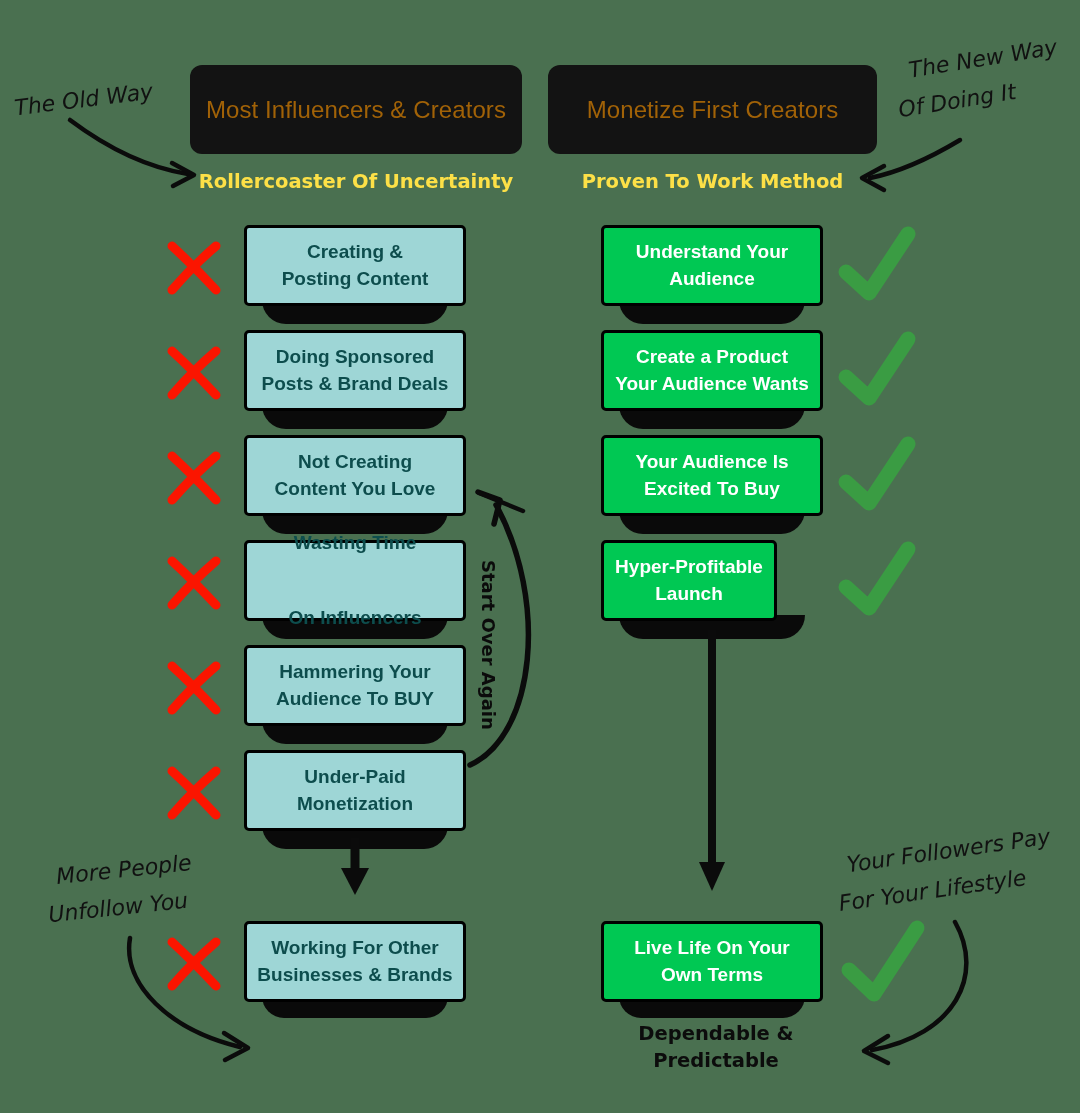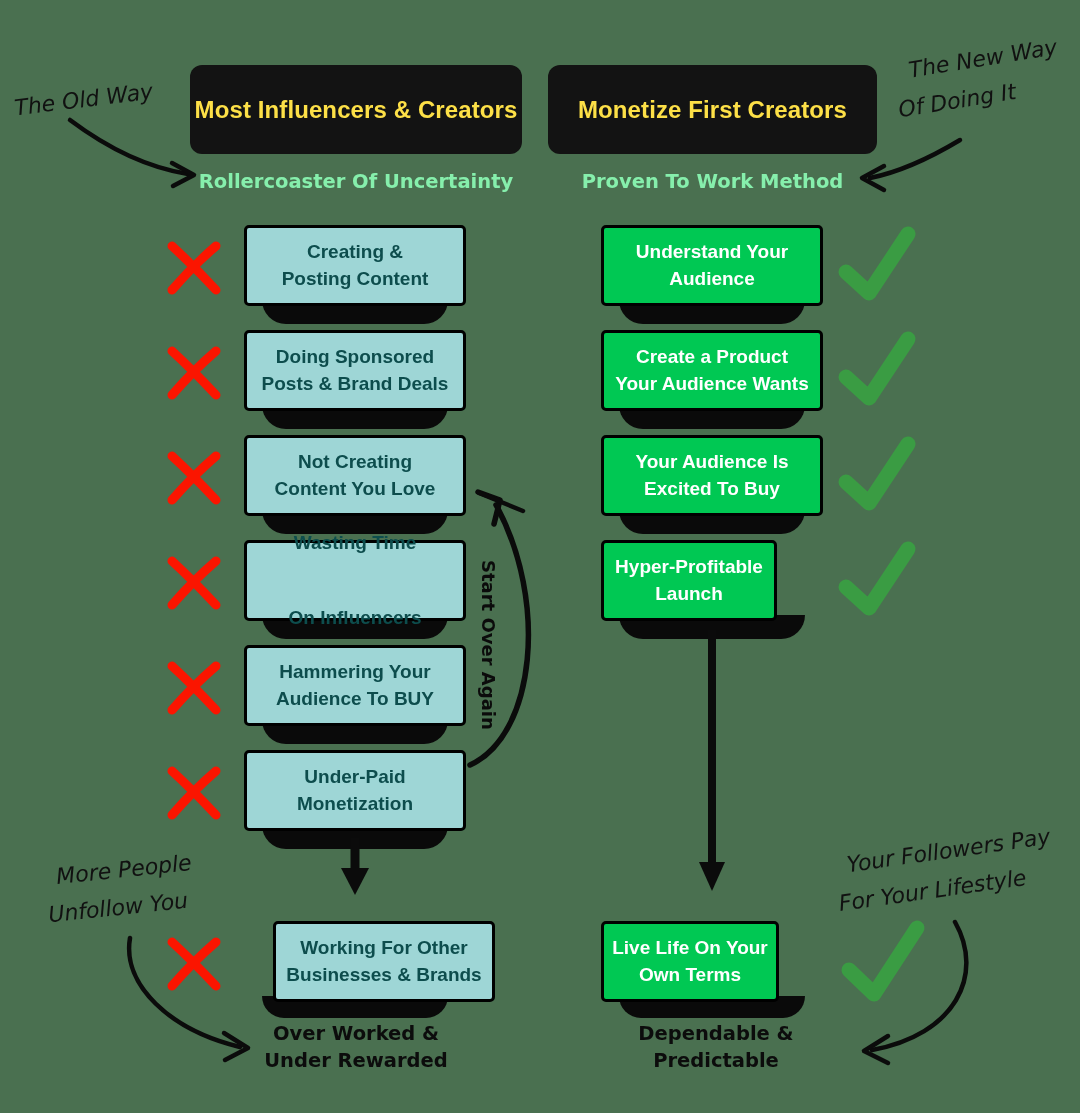--- a/index.html
+++ b/index.html
@@ -20,34 +20,34 @@
   }
 
   
   .header-pill {
     position: absolute;
     background: #131313;
     border-radius: 12px;
     display: flex;
     align-items: center;
     justify-content: center;
-    color: #fde047;
+    color: #a16207;
     font-size: 24px;
-    font-weight: bold;
+    font-weight: normal;
     letter-spacing: .1px;
   }
   #header-left  { left: 190px; top: 65px;  width: 332px; height: 89px; }
   #header-right { left: 548px; top: 65px;  width: 329px; height: 89px; }
 
   
   .col-subtitle {
     position: absolute;
     font-size: 19.5px;
     font-weight: bold;
-    color: #86efac;
+    color: #fde047;
     text-align: center;
     white-space: nowrap;
     font-family: "DejaVu Sans", sans-serif;
   }
   #subtitle-left  { left: 190px; top: 170px; width: 332px; }
   #subtitle-right { left: 548px; top: 170px; width: 329px; text-align: center; }
 
   
   .step-box {
     position: absolute;
@@ -192,21 +192,21 @@
   <div class="step-box teal" style="left:244px;top:645px;width:222px;height:81px;">
     <span class="ln">Hammering Your</span>
     <span class="ln">Audience To BUY</span>
   </div>
   <div class="step-box teal" style="left:244px;top:750px;width:222px;height:81px;">
     <span class="ln">Under-Paid</span>
     <span class="ln">Monetization</span>
   </div>
 
   <div class="box-shadow-blob" style="left:262px;top:996px;width:186px;height:22px;"></div>
-  <div class="step-box teal" style="left:244px;top:921px;width:222px;height:81px;margin-left:29px;">
+  <div class="step-box teal" style="left:244px;top:921px;width:222px;height:81px;">
     <span class="ln">Working For Other</span>
     <span class="ln">Businesses &amp; Brands</span>
   </div>
 
   <div class="box-shadow-blob" style="left:619px;top:300px;width:186px;height:24px;"></div>
   <div class="box-shadow-blob" style="left:619px;top:405px;width:186px;height:24px;"></div>
   <div class="box-shadow-blob" style="left:619px;top:510px;width:186px;height:24px;"></div>
   <div class="box-shadow-blob" style="left:619px;top:615px;width:186px;height:24px;"></div>
 
   <div class="step-box green" style="left:601px;top:225px;width:222px;height:81px;">
@@ -220,21 +220,21 @@
   <div class="step-box green" style="left:601px;top:435px;width:222px;height:81px;">
     <span class="ln">Your Audience Is</span>
     <span class="ln">Excited To Buy</span>
   </div>
   <div class="step-box green" style="left:601px;top:540px;width:176px;height:81px;">
     <span class="ln">Hyper-Profitable</span>
     <span class="ln">Launch</span>
   </div>
 
   <div class="box-shadow-blob" style="left:619px;top:996px;width:186px;height:22px;"></div>
-  <div class="step-box green" style="left:601px;top:921px;width:178px;height:81px;">
+  <div class="step-box green" style="left:601px;top:921px;width:222px;height:81px;">
     <span class="ln">Live Life On Your</span>
     <span class="ln">Own Terms</span>
   </div>
 
   <svg class="overlay overlay-top" viewBox="0 0 1080 1113">
 
     <g stroke="#fb1500" stroke-width="9" stroke-linecap="round" fill="none">
       <g>
         <path d="M172,246 C185,258 202,275 216,290"></path>
         <path d="M216,246 C202,258 185,275 172,290"></path>
@@ -310,23 +310,19 @@
   <div class="handwritten" style="left:898px;top:86px;transform:rotate(-9deg);">Of Doing It</div>
 
   <div class="handwritten" style="left:56px;top:855px;transform:rotate(-6deg);">More People</div>
   <div class="handwritten" style="left:48px;top:893px;transform:rotate(-6deg);">Unfollow You</div>
 
   <div class="handwritten" style="left:846px;top:836px;transform:rotate(-8deg);">Your Followers Pay</div>
   <div class="handwritten" style="left:838px;top:876px;transform:rotate(-8deg);">For Your Lifestyle</div>
 
   <div id="loop-label">Start Over Again</div>
 
-  <div class="bottom-caption" id="caption-left">
-    <div>Over Worked &amp;</div>
-    <div>Under Rewarded</div>
-  </div>
 
   <div class="bottom-caption" id="caption-right">
     <div>Dependable &amp;</div>
     <div>Predictable</div>
   </div>
 
 </div>
 
 </body></html>

